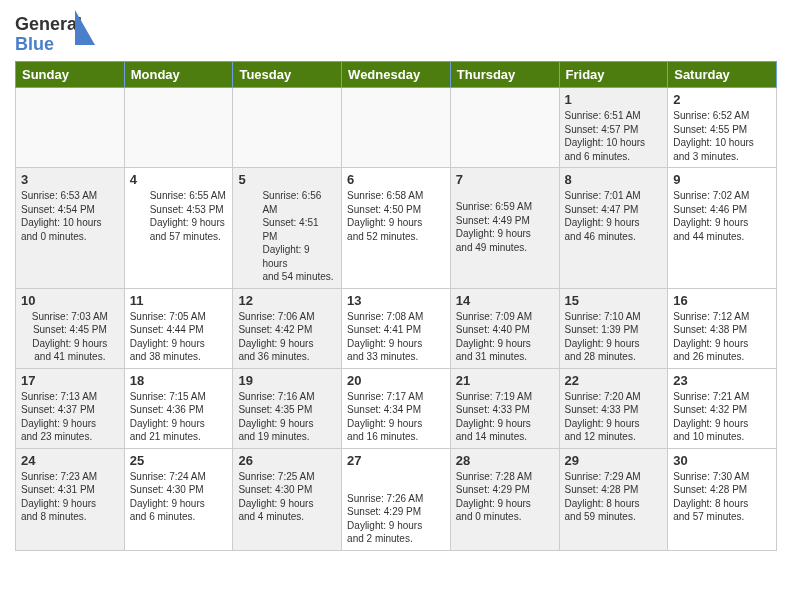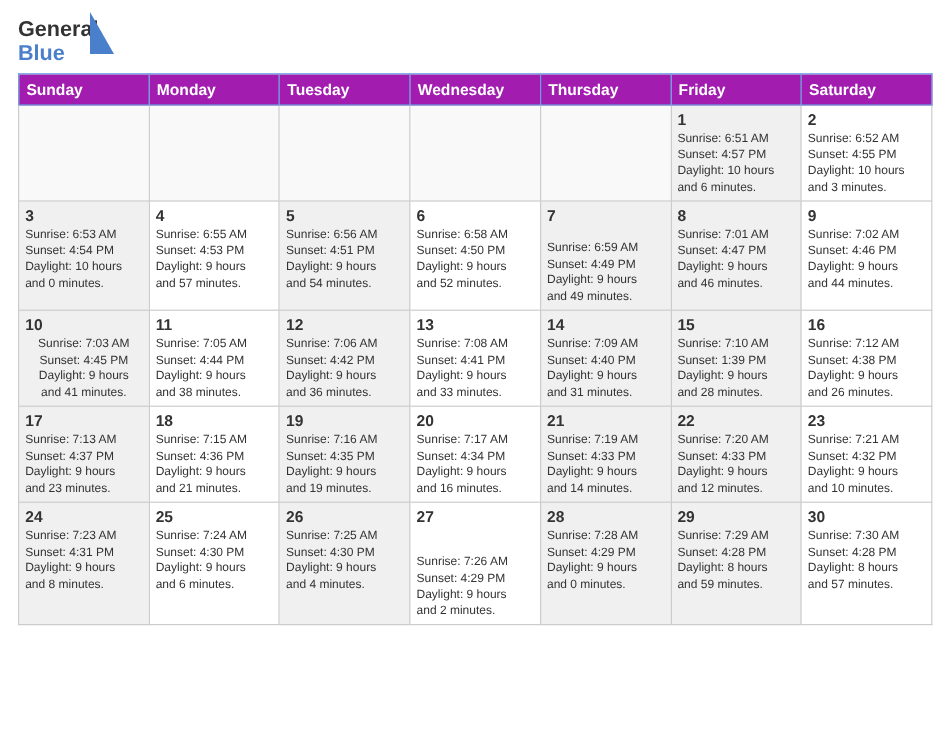--- a/index.html
+++ b/index.html
@@ -30,21 +30,21 @@
     }
     .location {
       font-size: 14px;
       color: #555;
     }
     table {
       width: 100%;
       border-collapse: collapse;
     }
     th {
-      background-color: #a21caf;
+      background-color: #4d7c0f;
       color: white;
       text-align: left;
       padding: 5px 6px;
       font-size: 13px;
       font-weight: bold;
       border: 1px solid #6a9fe0;
     }
     td {
       border: 1px solid #ccc;
       vertical-align: top;
@@ -133,28 +133,28 @@
         <tr>
           <td class="shaded">
             <span class="day-num">3</span>
             <div class="day-info" style="white-space: pre-line;">Sunrise: 6:53 AM
 Sunset: 4:54 PM
 Daylight: 10 hours
 and 0 minutes.</div>
           </td>
           <td>
             <span class="day-num">4</span>
-            <div class="day-info" style="white-space: pre-line;">Sunrise: 6:55 AM
+            <div class="day-info" style="white-space: pre-line; margin-left: 20px;">Sunrise: 6:55 AM
 Sunset: 4:53 PM
 Daylight: 9 hours
 and 57 minutes.</div>
           </td>
           <td class="shaded">
             <span class="day-num">5</span>
-            <div class="day-info" style="white-space: pre-line;">Sunrise: 6:56 AM
+            <div class="day-info" style="white-space: pre-line; margin-left: 24px;">Sunrise: 6:56 AM
 Sunset: 4:51 PM
 Daylight: 9 hours
 and 54 minutes.</div>
           </td>
           <td>
             <span class="day-num">6</span>
             <div class="day-info" style="white-space: pre-line;">Sunrise: 6:58 AM
 Sunset: 4:50 PM
 Daylight: 9 hours
 and 52 minutes.</div>

